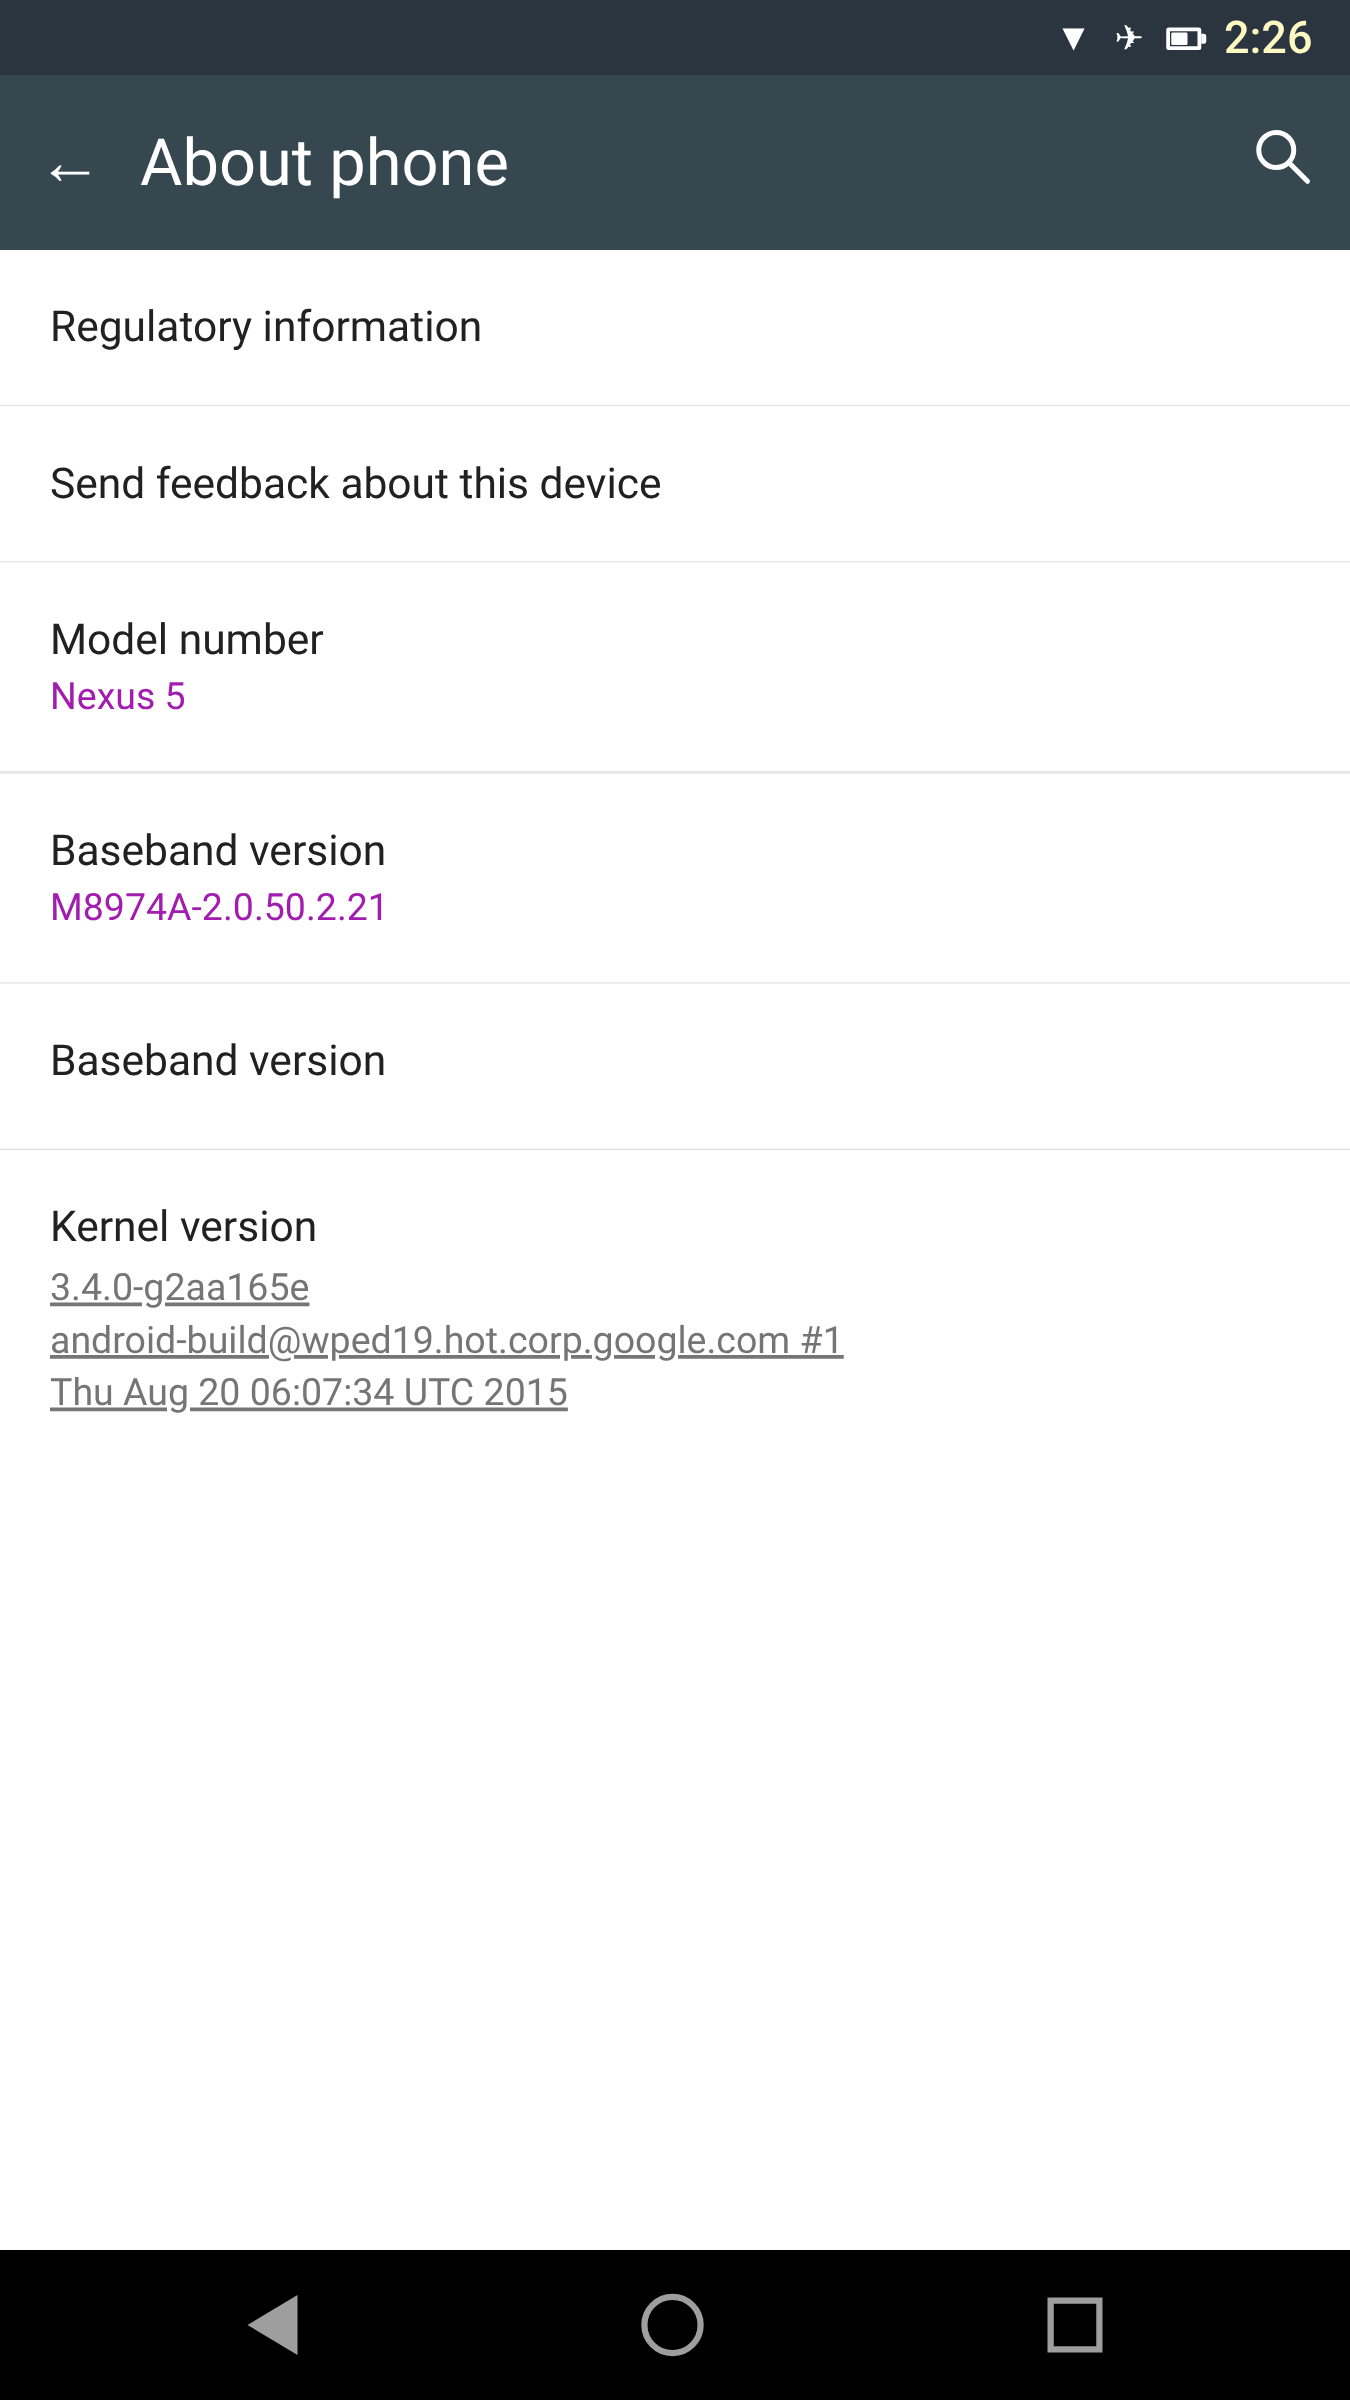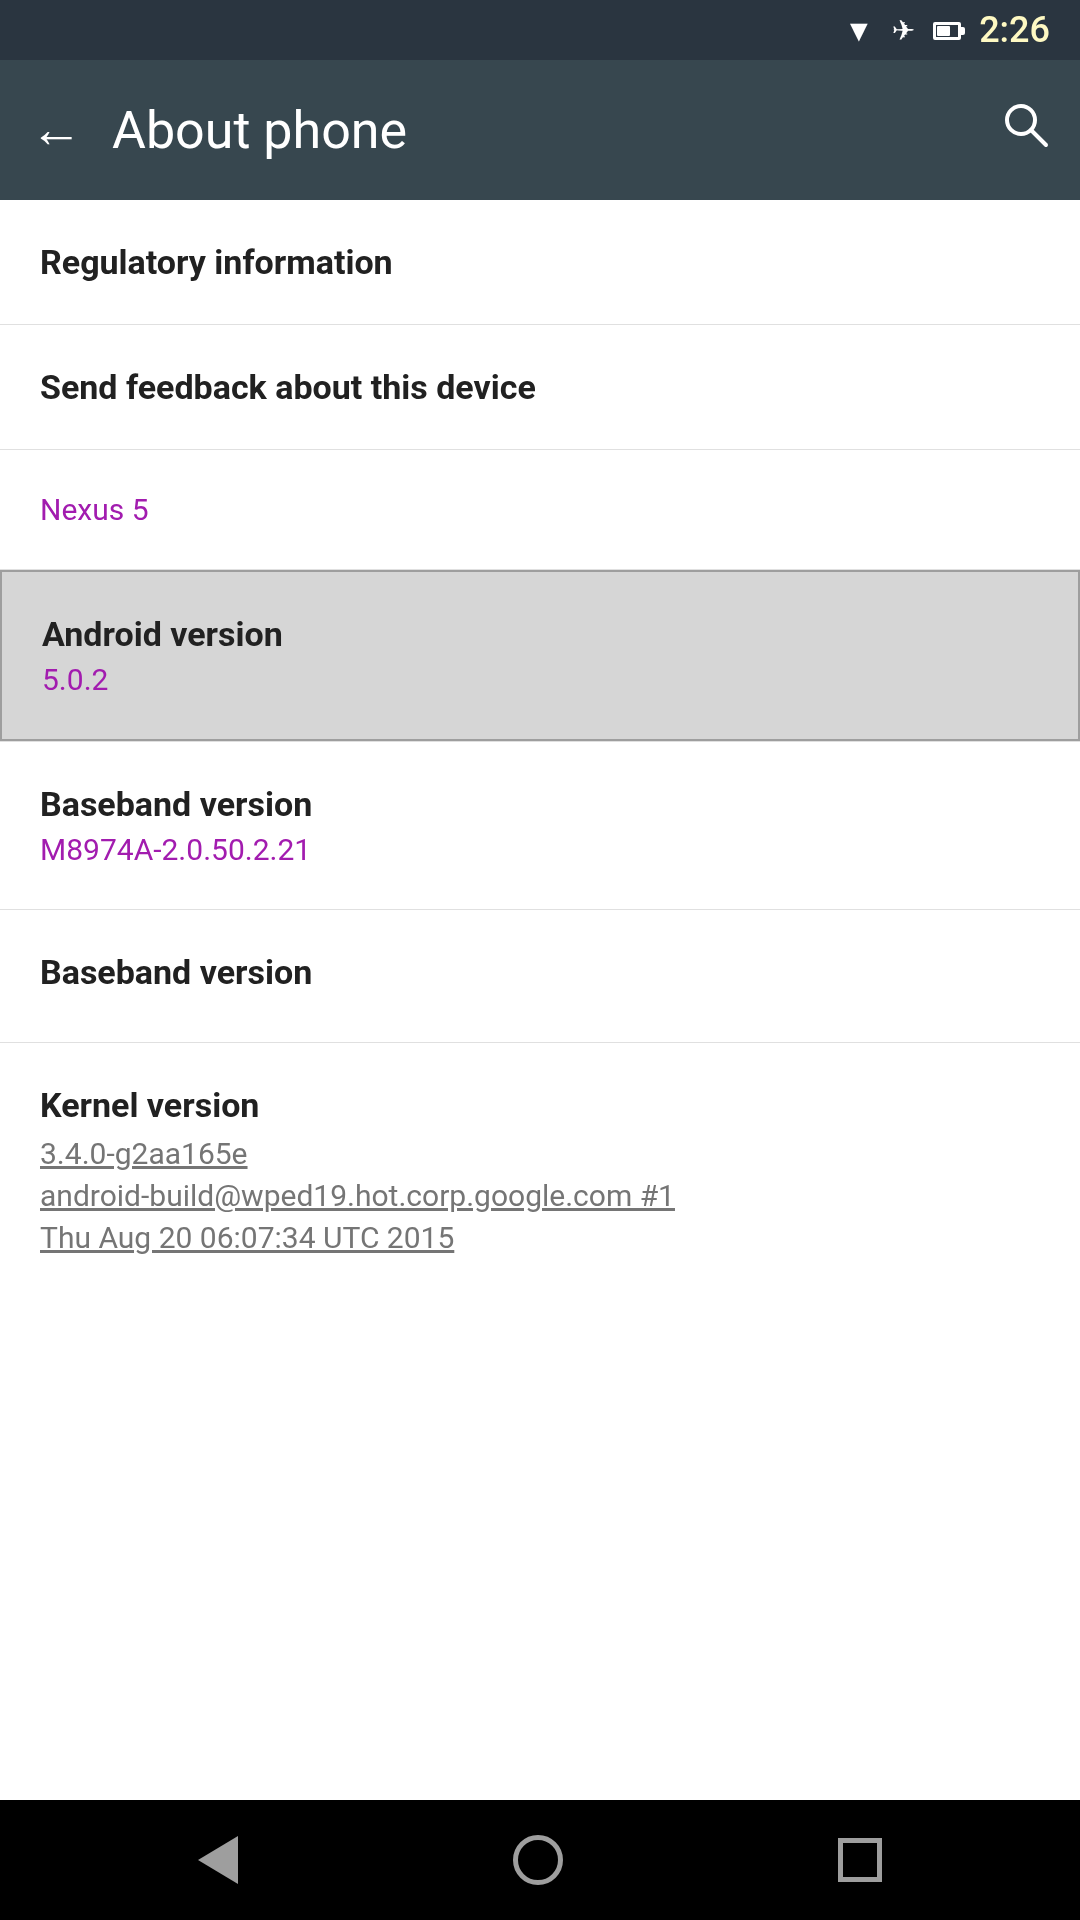--- a/index.html
+++ b/index.html
@@ -90,21 +90,21 @@
       justify-content: center;
     }
 
     .settings-item.highlighted {
       background: #d6d6d6;
       border: 2px solid #9e9e9e;
     }
 
     .settings-item .item-label {
       font-size: 34px;
-      font-weight: 700;
+      font-weight: 400;
       color: #212121;
       margin-bottom: 8px;
     }
 
     .settings-item .item-value {
       font-size: 30px;
       color: #a21caf;
       font-weight: 400;
     }
 
@@ -238,28 +238,25 @@
     <span class="item-label">Regulatory information</span>
   </div>
   <div class="divider"></div>
 
   <div class="settings-item no-value">
     <span class="item-label">Send feedback about this device</span>
   </div>
   <div class="divider"></div>
 
   <div class="settings-item">
+    <span class="item-label">Model number</span>
     <span class="item-value">Nexus 5</span>
   </div>
   <div class="divider"></div>
 
-  <div class="settings-item highlighted">
-    <span class="item-label">Android version</span>
-    <span class="item-value">5.0.2</span>
-  </div>
   <div class="divider"></div>
 
   <div class="settings-item">
     <span class="item-label">Baseband version</span>
     <span class="item-value">M8974A-2.0.50.2.21</span>
   </div>
   <div class="divider"></div>
 
   <div class="settings-item">
     <span class="item-label">Baseband version</span>

